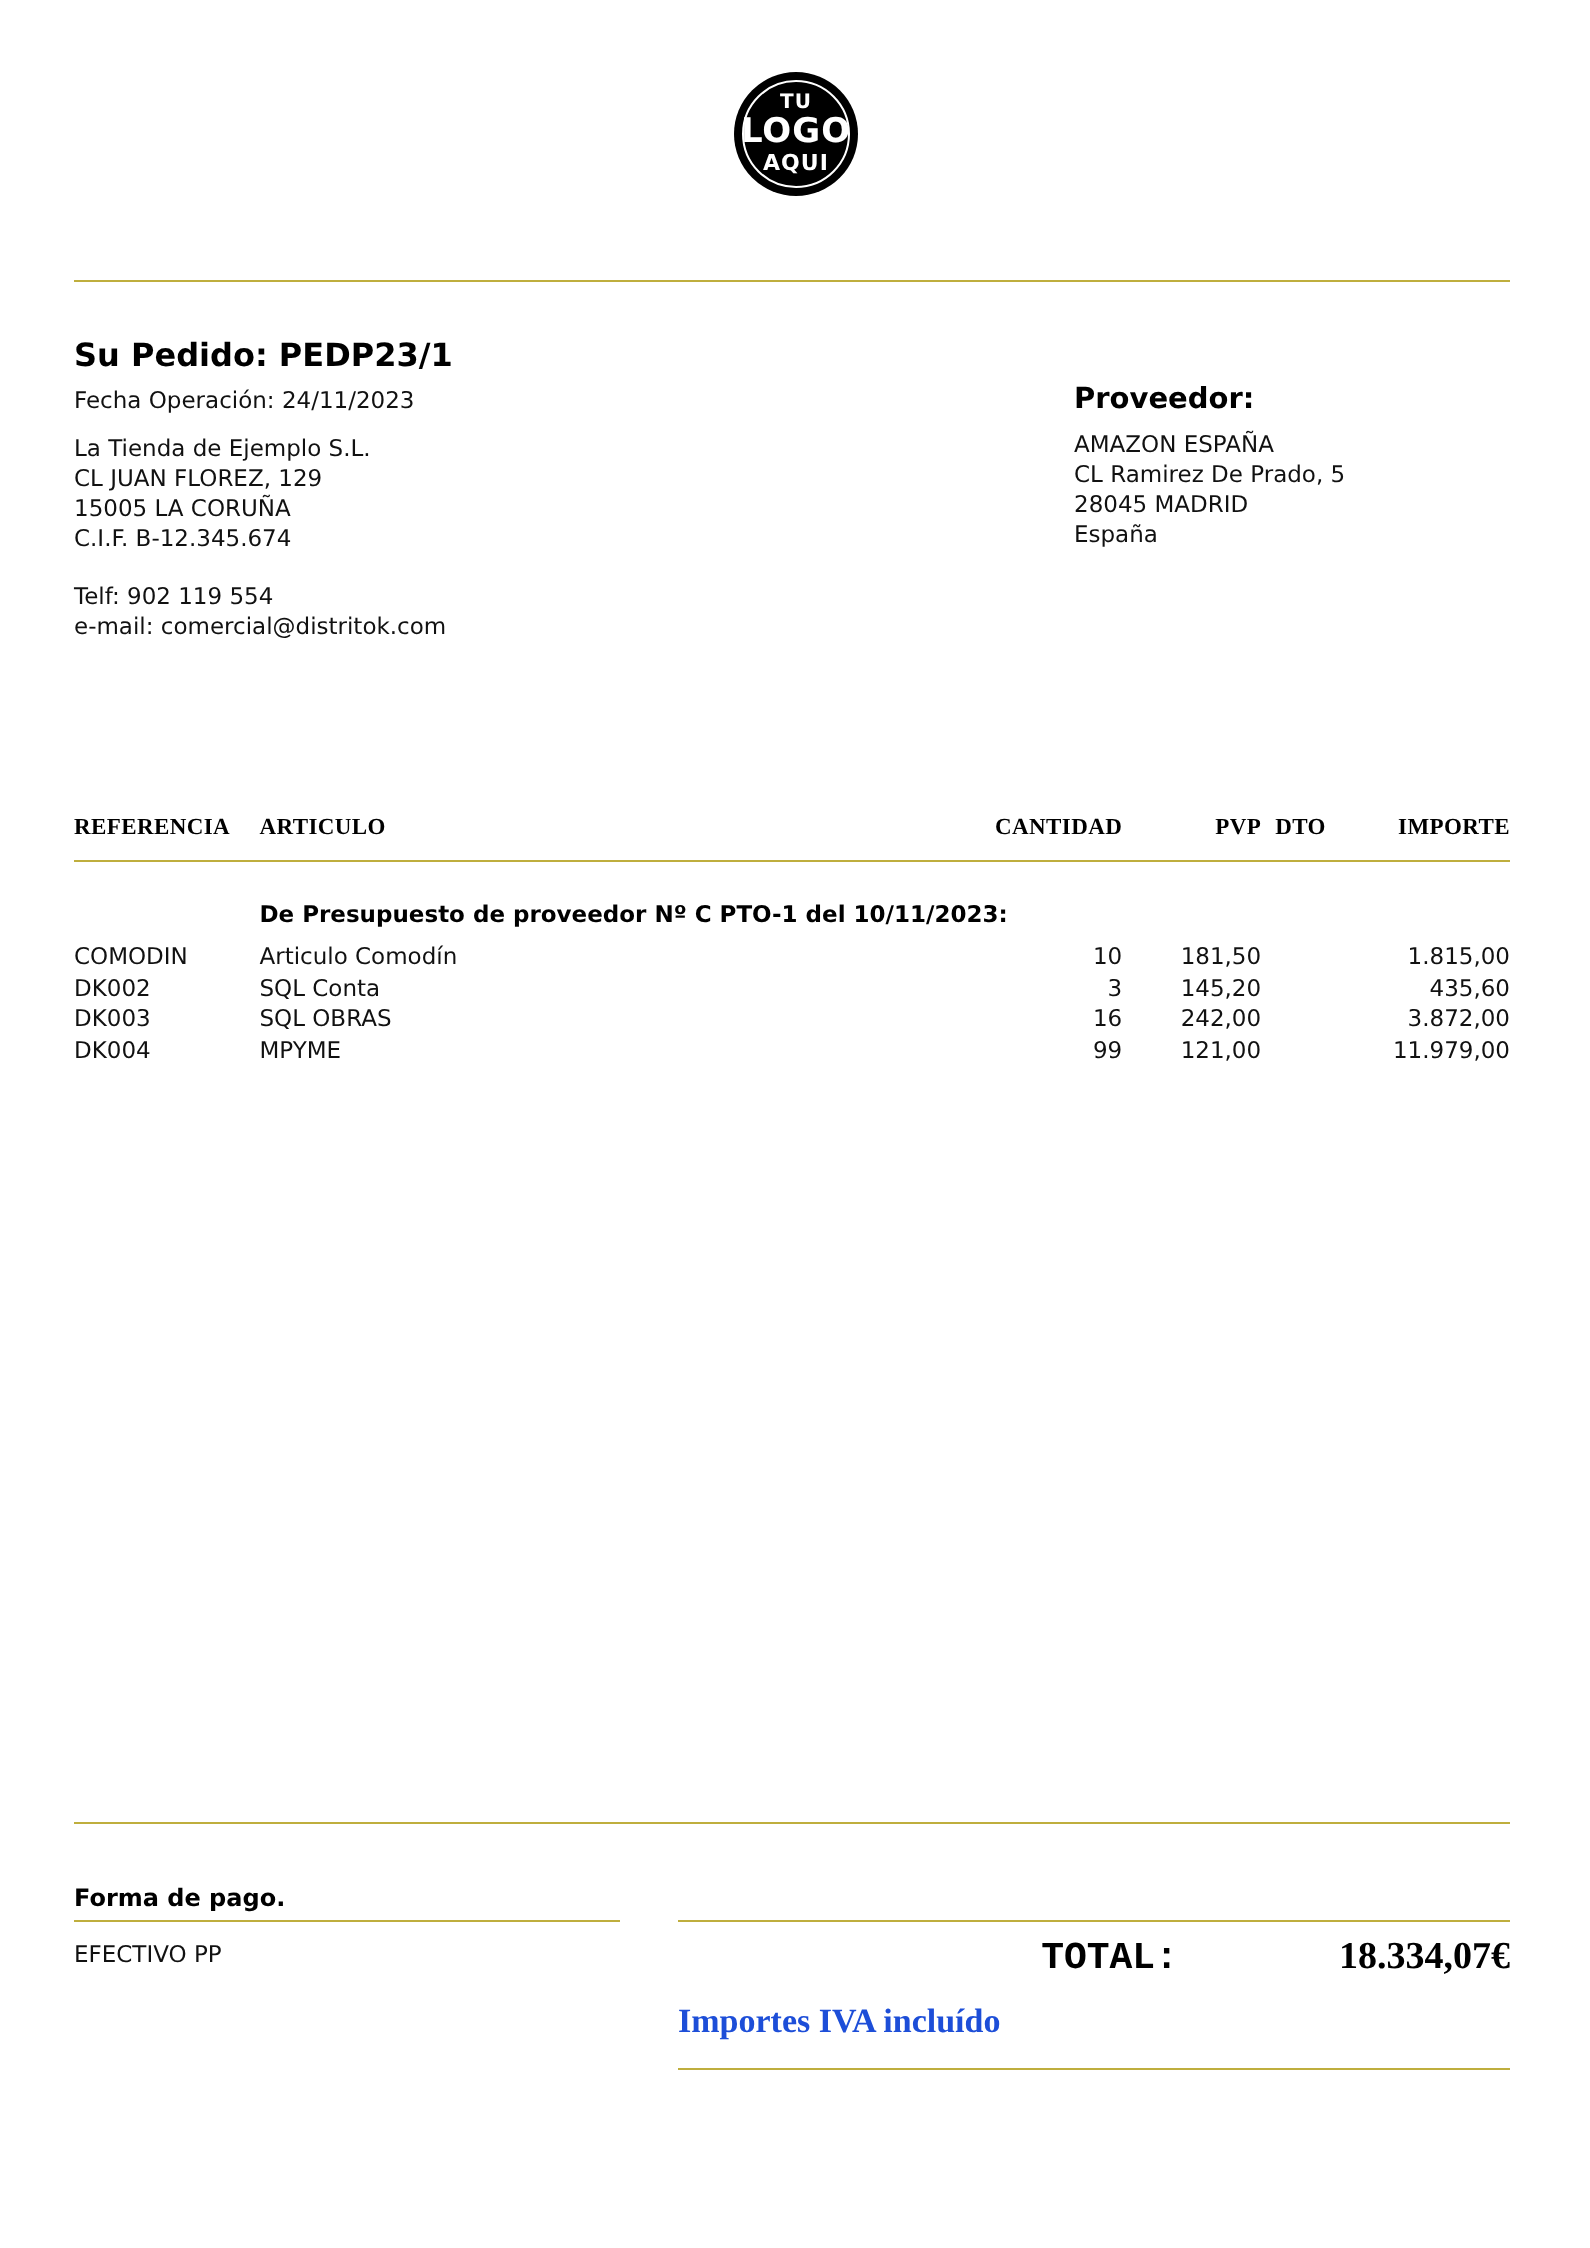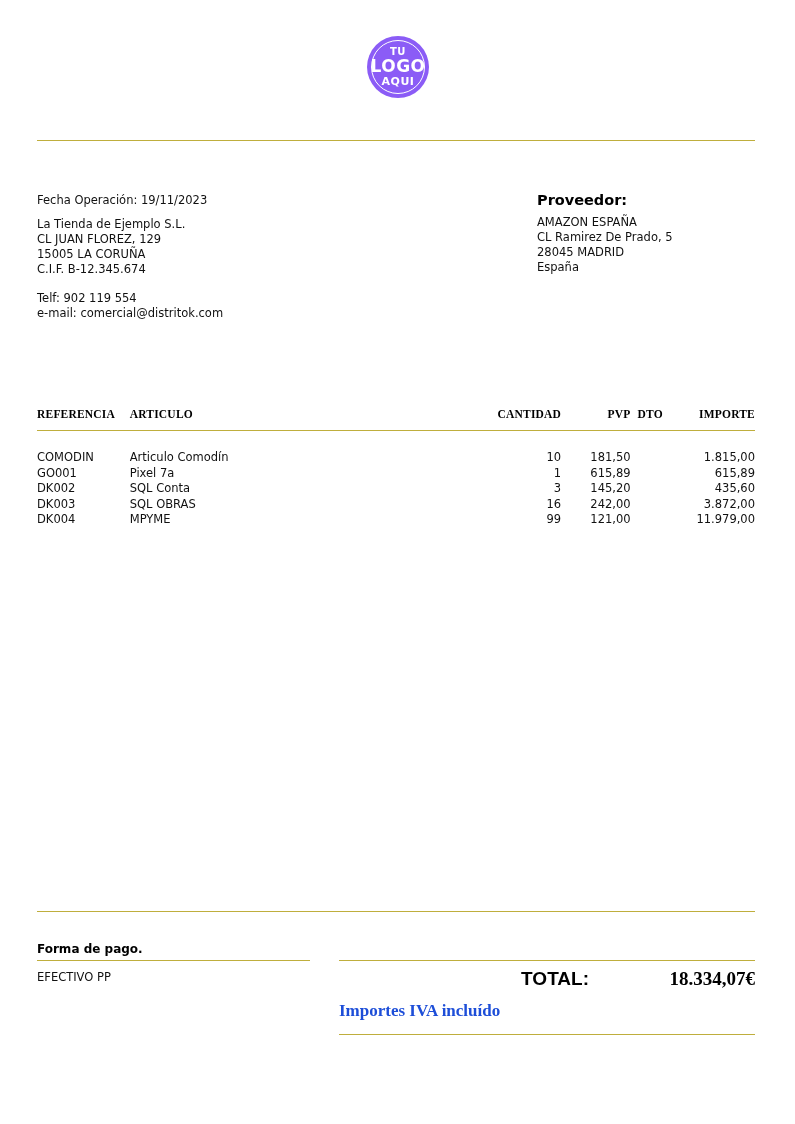--- a/index.html
+++ b/index.html
@@ -24,21 +24,21 @@
     position: absolute;
     left: 367px;
     top: 36px;
     width: 62px;
     height: 62px;
   }
   .logo-circle {
     width: 62px;
     height: 62px;
     border-radius: 50%;
-    background: #8b5cf6;
+    background: #000000;
     position: relative;
     display: flex;
     flex-direction: column;
     align-items: center;
     justify-content: center;
     box-sizing: border-box;
   }
   .logo-ring {
     position: absolute;
     left: 4px;
@@ -195,21 +195,21 @@
   .total-row {
     position: absolute;
     left: 339px;
     top: 968px;
     width: 416px;
     display: flex;
     justify-content: flex-end;
     align-items: baseline;
   }
   .total-label {
-    font-family: Liberation Sans, sans-serif;
+    font-family: Liberation Mono, monospace;
     font-size: 19px;
     font-weight: bold;
     color: #000;
     margin-right: 36px;
   }
   .total-amount {
     font-family: "Liberation Serif", serif;
     font-size: 19px;
     font-weight: bold;
     color: #000;
@@ -237,21 +237,22 @@
     <div class="logo-circle">
       <div class="logo-ring"></div>
       <div class="logo-line logo-tu">TU</div>
       <div class="logo-line logo-logo">LOGO</div>
       <div class="logo-line logo-aqui">AQUI</div>
     </div>
   </div>
 
   <div class="rule rule-top"></div>
 
-  <div class="order-date">Fecha Operación: 19/11/2023</div>
+  <div class="order-title">Su Pedido: PEDP23/1</div>
+  <div class="order-date">Fecha Operación: 24/11/2023</div>
 
   <div class="customer-block">
     <div>La Tienda de Ejemplo S.L.</div>
     <div>CL JUAN FLOREZ, 129</div>
     <div>15005 LA CORUÑA</div>
     <div>C.I.F. B-12.345.674</div>
   </div>
 
   <div class="contact-block">
     <div>Telf: 902 119 554</div>
@@ -274,37 +275,33 @@
         <th class="col-cant">CANTIDAD</th>
         <th class="col-pvp">PVP</th>
         <th class="col-dto">DTO</th>
         <th class="col-imp">IMPORTE</th>
       </tr>
     </thead>
     <tbody>
       <tr class="spacer-row">
         <td colspan="6"></td>
       </tr>
+      <tr class="group-row">
+        <td></td>
+        <td colspan="5">De Presupuesto de proveedor Nº C PTO-1 del 10/11/2023:</td>
+      </tr>
       <tr>
         <td class="col-ref">COMODIN</td>
         <td class="col-art">Articulo Comodín</td>
         <td class="col-cant">10</td>
         <td class="col-pvp">181,50</td>
         <td class="col-dto"></td>
         <td class="col-imp">1.815,00</td>
       </tr>
       <tr>
-        <td class="col-ref">GO001</td>
-        <td class="col-art">Pixel 7a</td>
-        <td class="col-cant">1</td>
-        <td class="col-pvp">615,89</td>
-        <td class="col-dto"></td>
-        <td class="col-imp">615,89</td>
-      </tr>
-      <tr>
         <td class="col-ref">DK002</td>
         <td class="col-art">SQL Conta</td>
         <td class="col-cant">3</td>
         <td class="col-pvp">145,20</td>
         <td class="col-dto"></td>
         <td class="col-imp">435,60</td>
       </tr>
       <tr>
         <td class="col-ref">DK003</td>
         <td class="col-art">SQL OBRAS</td>

